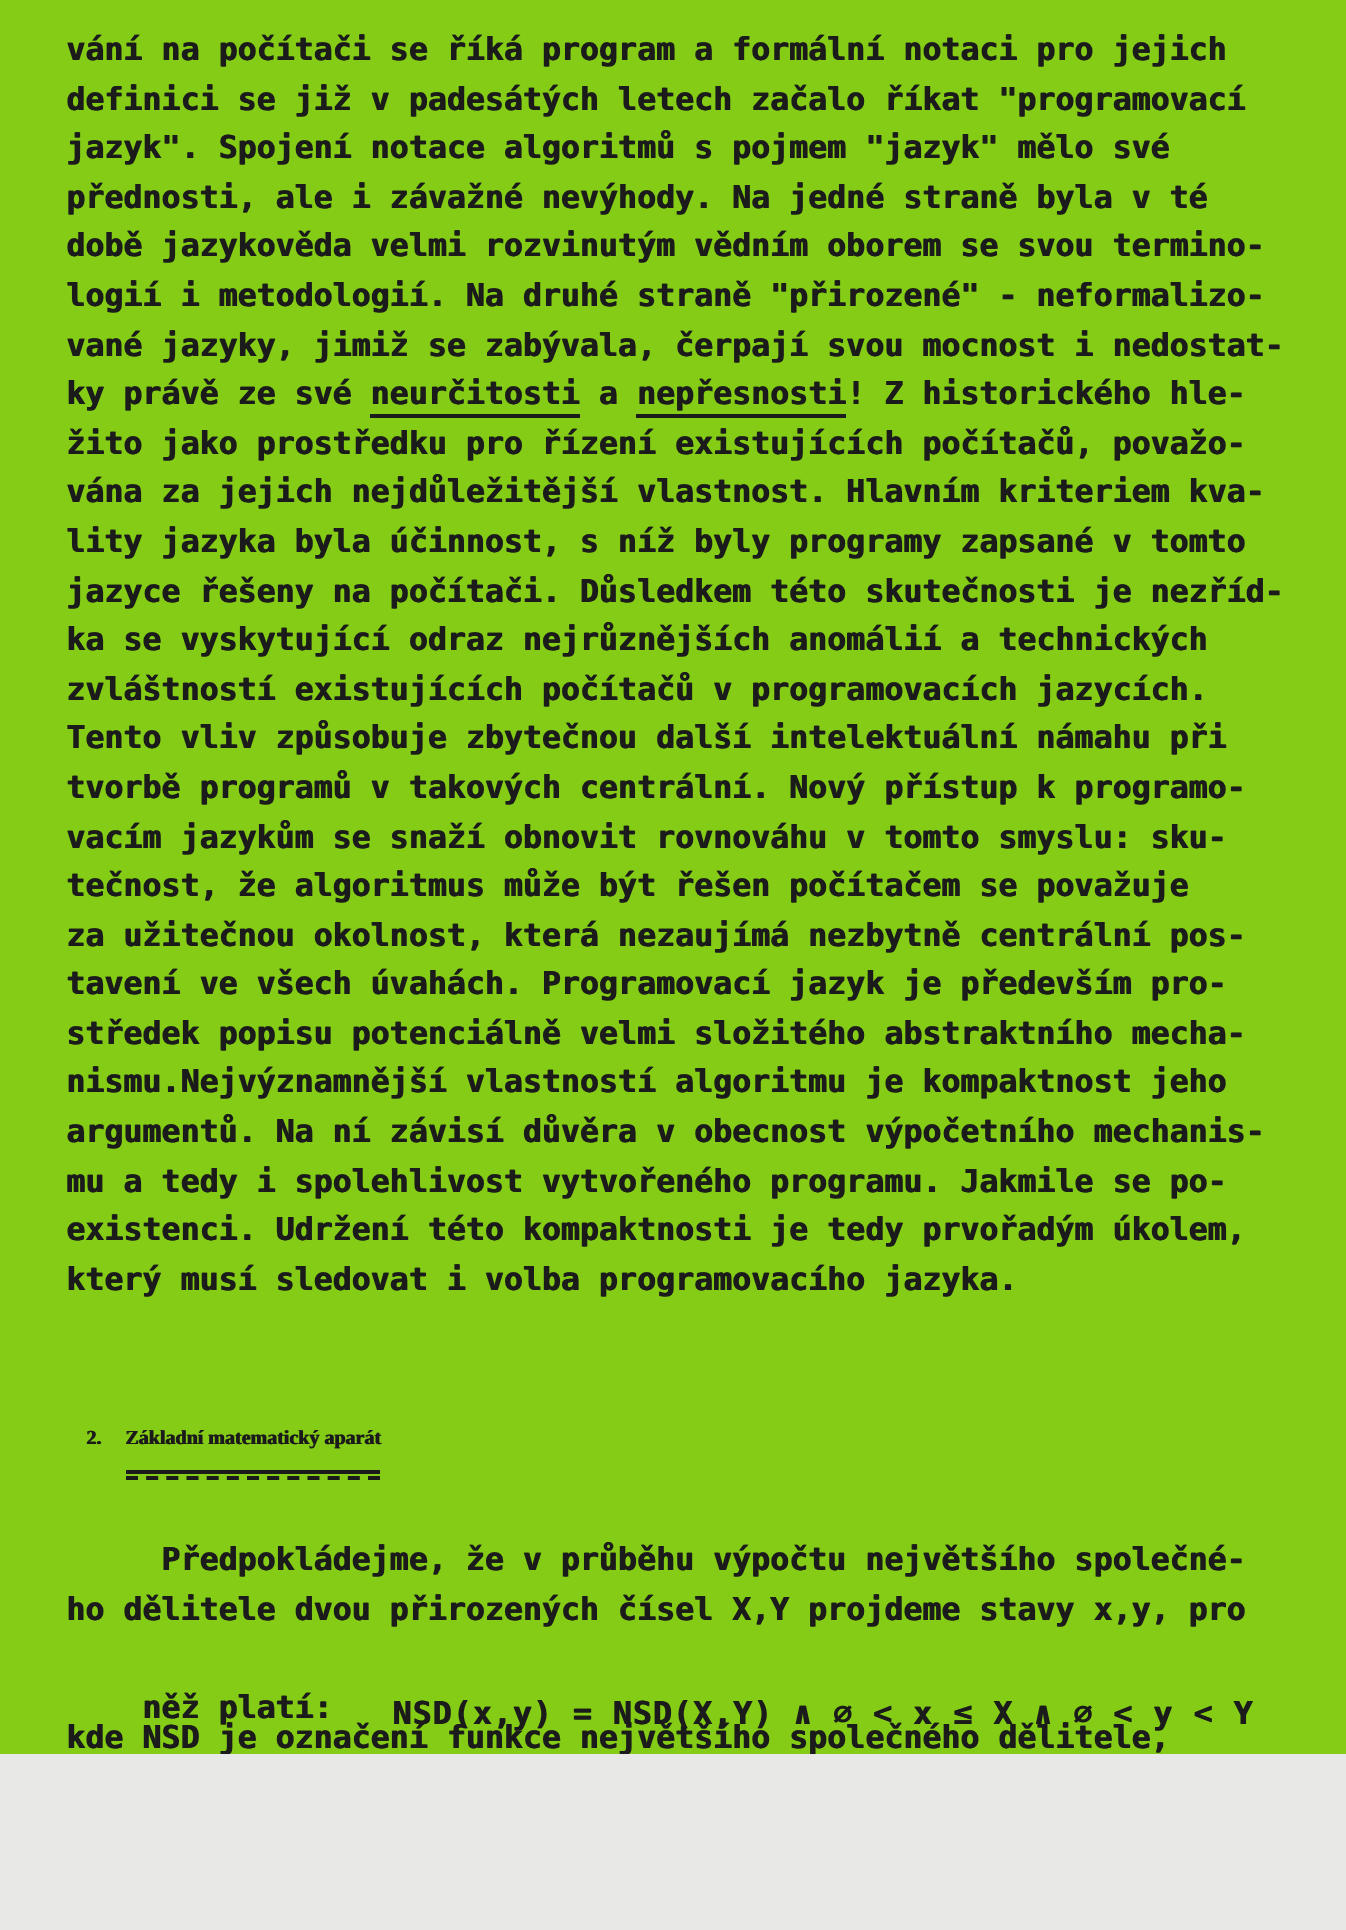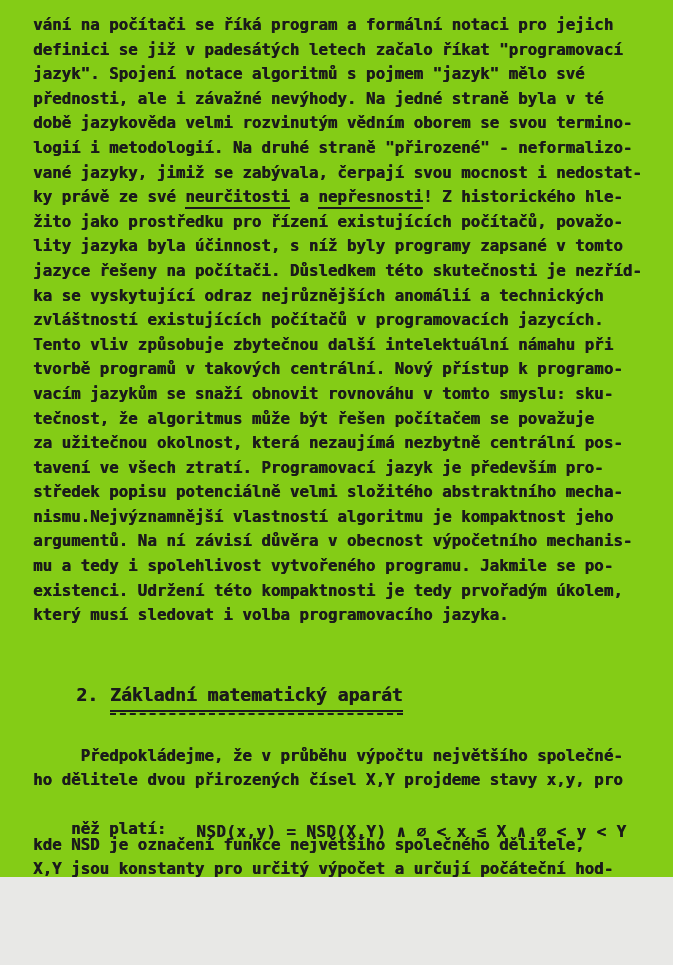--- a/index.html
+++ b/index.html
@@ -27,23 +27,24 @@
     white-space: pre;
     line-height: 24.6px;
     height: 24.6px;
   }
   .u {
     border-bottom: 2px solid currentColor;
     padding-bottom: 1px;
   }
   .heading {
     margin: 31px 0 0 0;
-    font-size: 18px;
+    font-size: 10px;
     line-height: 24.6px;
     white-space: pre;
+    font-family: Liberation Serif, serif;
   }
   .heading .num { margin-right: 12px; }
   .hu {
     position: relative;
     display: inline-block;
     padding-bottom: 2px;
     border-bottom: 2px solid currentColor;
   }
   .hu::after {
     content: "";
@@ -76,30 +77,31 @@
   <div class="para">
       <div class="line"><span>vání na počítači se říká program a formální notaci pro jejich</span></div>
       <div class="line"><span>definici se již v padesátých letech začalo říkat "programovací</span></div>
       <div class="line"><span>jazyk". Spojení notace algoritmů s pojmem "jazyk" mělo své</span></div>
       <div class="line"><span>přednosti, ale i závažné nevýhody. Na jedné straně byla v té</span></div>
       <div class="line"><span>době jazykověda velmi rozvinutým vědním oborem se svou termino-</span></div>
       <div class="line"><span>logií i metodologií. Na druhé straně "přirozené" - neformalizo-</span></div>
       <div class="line"><span>vané jazyky, jimiž se zabývala, čerpají svou mocnost i nedostat-</span></div>
       <div class="line"><span>ky právě ze své </span><span class="u">neurčitosti</span><span> a </span><span class="u">nepřesnosti</span><span>! Z historického hle-</span></div>
       <div class="line"><span>žito jako prostředku pro řízení existujících počítačů, považo-</span></div>
+      <div class="line"><span>vána za jejich nejdůležitější vlastnost. Hlavním kriteriem kva-</span></div>
       <div class="line"><span>lity jazyka byla účinnost, s níž byly programy zapsané v tomto</span></div>
       <div class="line"><span>jazyce řešeny na počítači. Důsledkem této skutečnosti je nezříd-</span></div>
       <div class="line"><span>ka se vyskytující odraz nejrůznějších anomálií a technických</span></div>
       <div class="line"><span>zvláštností existujících počítačů v programovacích jazycích.</span></div>
       <div class="line"><span>Tento vliv způsobuje zbytečnou další intelektuální námahu při</span></div>
       <div class="line"><span>tvorbě programů v takových centrální. Nový přístup k programo-</span></div>
       <div class="line"><span>vacím jazykům se snaží obnovit rovnováhu v tomto smyslu: sku-</span></div>
       <div class="line"><span>tečnost, že algoritmus může být řešen počítačem se považuje</span></div>
       <div class="line"><span>za užitečnou okolnost, která nezaujímá nezbytně centrální pos-</span></div>
-      <div class="line"><span>tavení ve všech ztratí. Programovací jazyk je především pro-</span></div>
+      <div class="line"><span>tavení ve všech úvahách. Programovací jazyk je především pro-</span></div>
       <div class="line"><span>středek popisu potenciálně velmi složitého abstraktního mecha-</span></div>
       <div class="line"><span>nismu.Nejvýznamnější vlastností algoritmu je kompaktnost jeho</span></div>
       <div class="line"><span>argumentů. Na ní závisí důvěra v obecnost výpočetního mechanis-</span></div>
       <div class="line"><span>mu a tedy i spolehlivost vytvořeného programu. Jakmile se po-</span></div>
       <div class="line"><span>existenci. Udržení této kompaktnosti je tedy prvořadým úkolem,</span></div>
       <div class="line"><span>který musí sledovat i volba programovacího jazyka.</span></div>
     </div>
 
   <div class="heading">
     <span class="num">2.</span><span class="hu">Základní matematický aparát</span>

